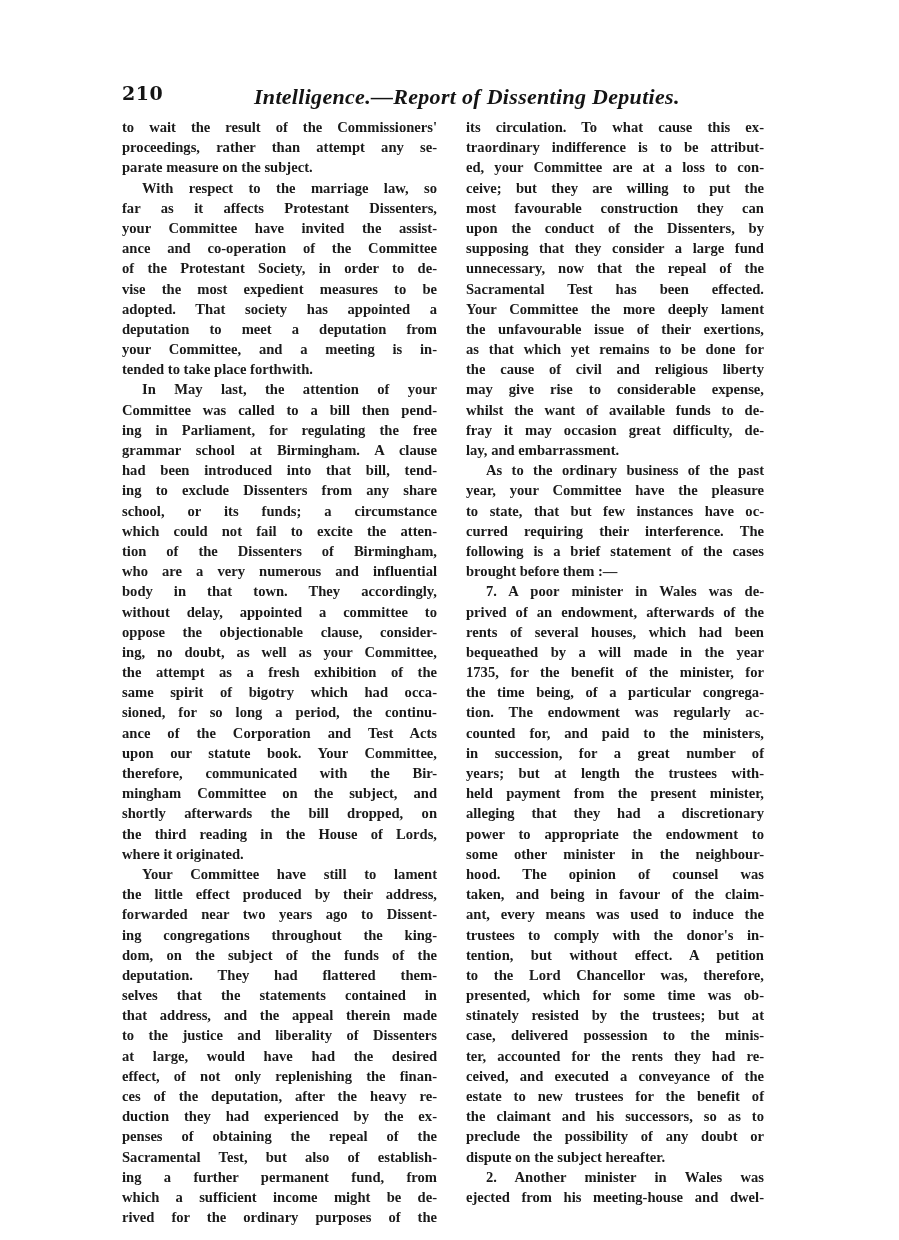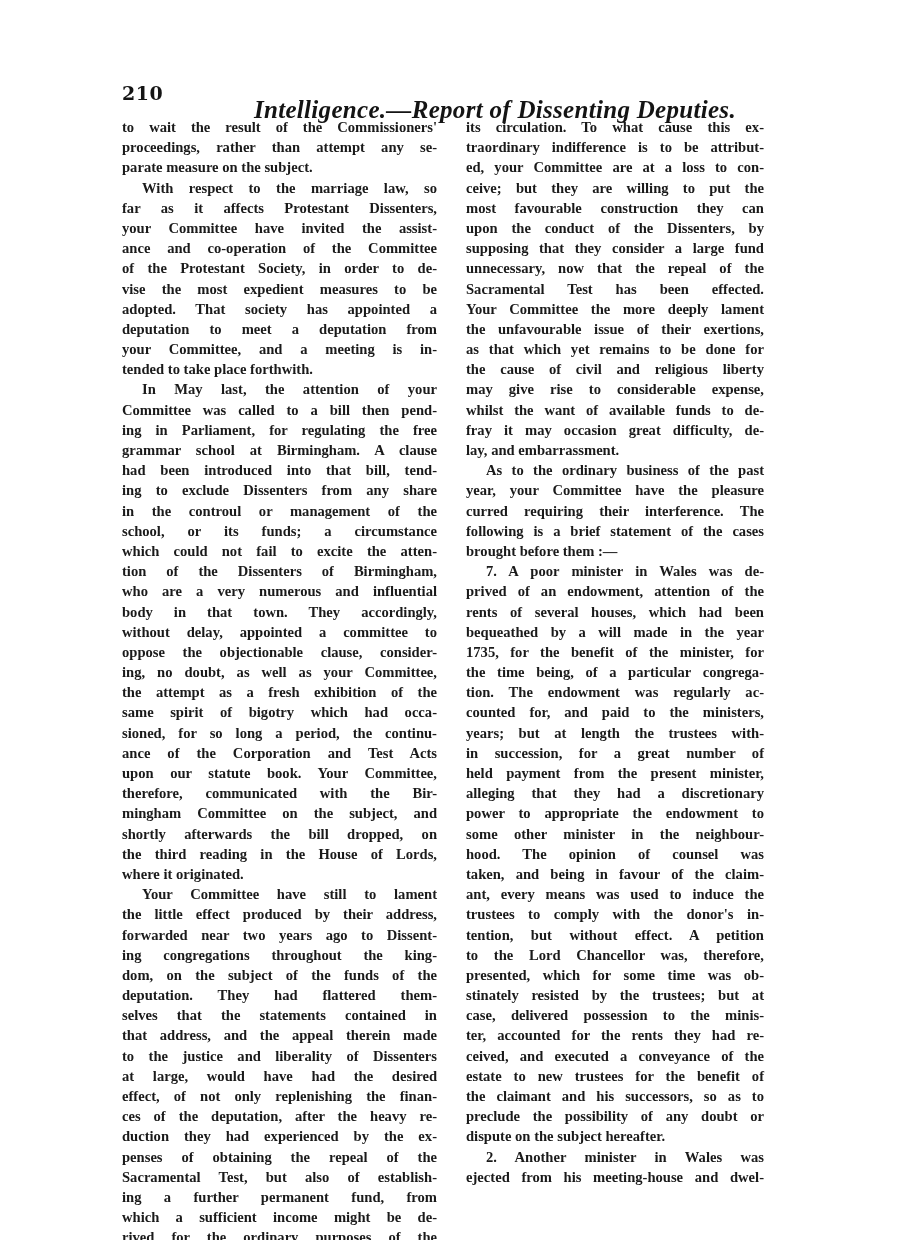--- a/index.html
+++ b/index.html
@@ -1,20 +1,20 @@
 <!DOCTYPE html>
 <html><head>
 <meta charset="utf-8">
 <style>
   html, body { margin: 0; padding: 0; background: #ffffff; }
   body { width: 899px; height: 1240px; position: relative; overflow: hidden; }
   .page { position: absolute; left: 0; top: 0; width: 899px; height: 1240px; background: #fff; color: #141414; padding-left: 48px; }
   .running-head { position: absolute; top: 80px; left: 122px; width: 641px; height: 26px; }
   .page-number { position: absolute; left: 0; top: 0; font-family: "DejaVu Serif", serif; font-weight: bold; font-size: 19px; line-height: 26px; letter-spacing: 0.5px; }
-  .running-title { position: absolute; left: 132px; top: 17px; font-family: "Liberation Serif", serif; font-style: italic; font-weight: bold; font-size: 25px; line-height: 26px; letter-spacing: 0.3px; white-space: nowrap; }
+  .running-title { position: absolute; left: 132px; top: 4px; font-family: "Liberation Serif", serif; font-style: italic; font-weight: bold; font-size: 22px; line-height: 26px; letter-spacing: 0.3px; white-space: nowrap; }
   .column { position: absolute; top: 117px; font-family: "Liberation Serif", serif; font-size: 14.6px; line-height: 20.2px; color: #1a1a1a; }
   .column.left { left: 122px; width: 315px; }
   .column.right { left: 466px; width: 298px; }
   .line { display: block; white-space: nowrap; text-align: justify; text-align-last: justify; height: 20.2px; overflow: visible; }
   .line.last { text-align-last: left; }
   .line.indent { padding-left: 20px; }
   .bold { font-weight: bold; }
 </style>
 </head>
 <body>
@@ -38,21 +38,20 @@
       <span class="line bold">adopted. That society has appointed a</span>
       <span class="line bold">deputation to meet a deputation from</span>
       <span class="line bold">your Committee, and a meeting is in-</span>
       <span class="line bold last">tended to take place forthwith.</span>
       <span class="line bold indent">In May last, the attention of your</span>
       <span class="line bold">Committee was called to a bill then pend-</span>
       <span class="line bold">ing in Parliament, for regulating the free</span>
       <span class="line bold">grammar school at Birmingham. A clause</span>
       <span class="line bold">had been introduced into that bill, tend-</span>
       <span class="line bold">ing to exclude Dissenters from any share</span>
-      <span class="line bold">in the controul or management of the</span>
       <span class="line bold">school, or its funds; a circumstance</span>
       <span class="line bold">which could not fail to excite the atten-</span>
       <span class="line bold">tion of the Dissenters of Birmingham,</span>
       <span class="line bold">who are a very numerous and influential</span>
       <span class="line bold">body in that town. They accordingly,</span>
       <span class="line bold">without delay, appointed a committee to</span>
       <span class="line bold">oppose the objectionable clause, consider-</span>
       <span class="line bold">ing, no doubt, as well as your Committee,</span>
       <span class="line bold">the attempt as a fresh exhibition of the</span>
       <span class="line bold">same spirit of bigotry which had occa-</span>
@@ -96,33 +95,34 @@
       <span class="line bold">Your Committee the more deeply lament</span>
       <span class="line bold">the unfavourable issue of their exertions,</span>
       <span class="line bold">as that which yet remains to be done for</span>
       <span class="line bold">the cause of civil and religious liberty</span>
       <span class="line bold">may give rise to considerable expense,</span>
       <span class="line bold">whilst the want of available funds to de-</span>
       <span class="line bold">fray it may occasion great difficulty, de-</span>
       <span class="line bold last">lay, and embarrassment.</span>
       <span class="line bold indent">As to the ordinary business of the past</span>
       <span class="line bold">year, your Committee have the pleasure</span>
+      <span class="line bold">to state, that but few instances have oc-</span>
       <span class="line bold">curred requiring their interference. The</span>
       <span class="line bold">following is a brief statement of the cases</span>
       <span class="line bold last">brought before them :—</span>
       <span class="line bold indent">7. A poor minister in Wales was de-</span>
-      <span class="line bold">prived of an endowment, attention of the</span>
+      <span class="line bold">prived of an endowment, afterwards of the</span>
       <span class="line bold">rents of several houses, which had been</span>
       <span class="line bold">bequeathed by a will made in the year</span>
       <span class="line bold">1735, for the benefit of the minister, for</span>
       <span class="line bold">the time being, of a particular congrega-</span>
       <span class="line bold">tion. The endowment was regularly ac-</span>
       <span class="line bold">counted for, and paid to the ministers,</span>
+      <span class="line bold">in succession, for a great number of</span>
       <span class="line bold">years; but at length the trustees with-</span>
-      <span class="line bold">in succession, for a great number of</span>
       <span class="line bold">held payment from the present minister,</span>
       <span class="line bold">alleging that they had a discretionary</span>
       <span class="line bold">power to appropriate the endowment to</span>
       <span class="line bold">some other minister in the neighbour-</span>
       <span class="line bold">hood. The opinion of counsel was</span>
       <span class="line bold">taken, and being in favour of the claim-</span>
       <span class="line bold">ant, every means was used to induce the</span>
       <span class="line bold">trustees to comply with the donor's in-</span>
       <span class="line bold">tention, but without effect. A petition</span>
       <span class="line bold">to the Lord Chancellor was, therefore,</span>

